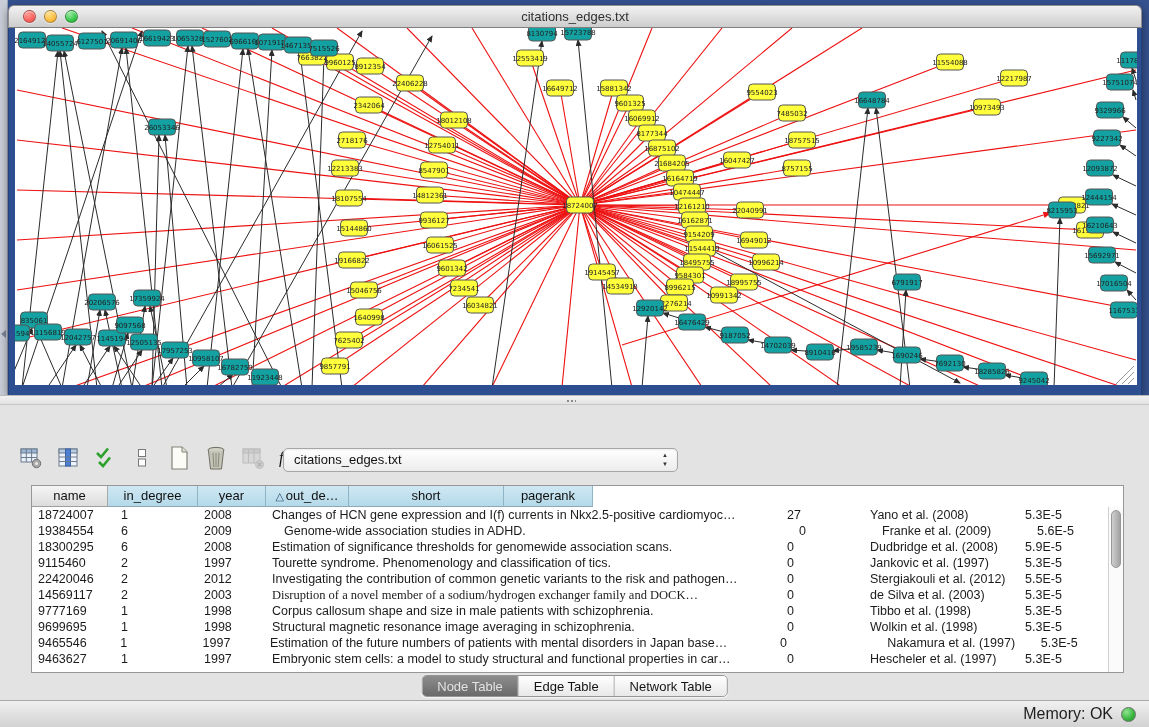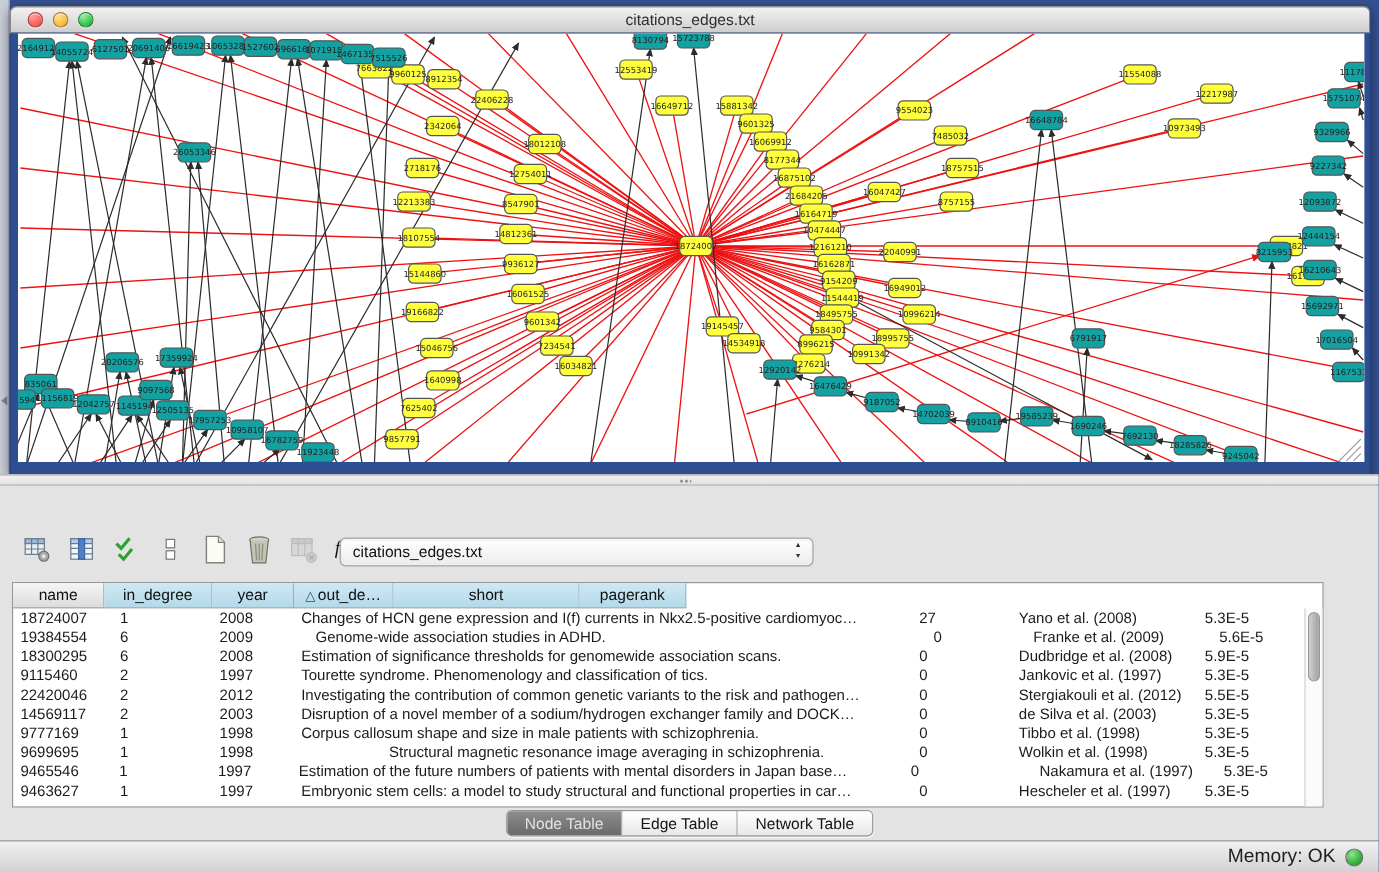--- a/index.html
+++ b/index.html
@@ -50,21 +50,21 @@
   .toolbar { position:absolute; left:18px; top:38px; height:30px; display:flex; align-items:center; gap:11px; }
   .tool-btn { width:26px; height:26px; display:flex; align-items:center; justify-content:center; }
   .tool-btn.disabled { opacity:.45; }
   .fx { font-family:"Liberation Serif", serif; font-style:italic; font-size:16px; color:#111; }
   .table-select { position:absolute; left:283px; top:43px; width:395px; height:24px;
     border:1px solid #a6a6a6; border-radius:5px; background:linear-gradient(#ffffff,#ececec);
     font-size:13px; line-height:22px; padding-left:10px; color:#111;
     box-shadow:inset 0 1px 2px rgba(0,0,0,.08); }
   .spinner { position:absolute; right:9px; top:2px; font-size:6px; color:#333; line-height:9px; text-align:center; }
   
-  .table-wrap { position:absolute; left:10px; top:80px; width:1093px; height:188px;
+  .table-wrap { position:absolute; left:31px; top:80px; width:1093px; height:188px;
     background:#fff; border:1px solid #979797; }
   .thead { display:flex; height:21px; }
   .th { border-right:1px solid #8fb4c6; border-bottom:1px solid #8fa8b5; font-size:13px; text-align:center;
     line-height:20px; color:#101010; background:linear-gradient(#cfe8f3,#b4d9e9); overflow:hidden; white-space:nowrap; }
   .th.name-col { background:linear-gradient(#f5f5f5,#dcdcdc); border-right:1px solid #a9a9a9; border-bottom:1px solid #9f9f9f; }
   .sort-glyph { color:#27506e; font-size:11px; margin-right:2px; }
   .tr { display:flex; height:16px; }
   .td { padding-left:6px; font-size:12.5px; line-height:16px; color:#1b1b1b; white-space:nowrap; overflow:hidden; }
   .td.c1 { padding-left:13px; }
   .vscroll { position:absolute; right:0; top:21px; bottom:0; width:15px; background:#fbfbfb; border-left:1px solid #d0d0d0; }
@@ -845,39 +845,39 @@
           <div class="td c2" style="width: 68px;">2012</div>
           <div class="td c3" style="width: 515px;">Investigating the contribution of common genetic variants to the risk and pathogen…</div>
           <div class="td c4" style="width: 83px;">0</div>
           <div class="td c5" style="width: 155px;">Stergiakouli et al. (2012)</div>
           <div class="td c6" style="width: 89px;">5.5E-5</div>
         </div>
         <div class="tr">
           <div class="td c0" style="width: 76px;">14569117</div>
           <div class="td c1" style="width: 90px;">2</div>
           <div class="td c2" style="width: 68px;">2003</div>
-          <div class="td c3" style="width: 515px;">Disruption of a novel member of a sodium/hydrogen exchanger family and DOCK…</div>
+          <div class="td c3" style="width: 515px; font-family: Liberation Serif, serif;">Disruption of a novel member of a sodium/hydrogen exchanger family and DOCK…</div>
           <div class="td c4" style="width: 83px;">0</div>
           <div class="td c5" style="width: 155px;">de Silva et al. (2003)</div>
           <div class="td c6" style="width: 89px;">5.3E-5</div>
         </div>
         <div class="tr">
           <div class="td c0" style="width: 76px;">9777169</div>
           <div class="td c1" style="width: 90px;">1</div>
           <div class="td c2" style="width: 68px;">1998</div>
           <div class="td c3" style="width: 515px;">Corpus callosum shape and size in male patients with schizophrenia.</div>
           <div class="td c4" style="width: 83px;">0</div>
           <div class="td c5" style="width: 155px;">Tibbo et al. (1998)</div>
           <div class="td c6" style="width: 89px;">5.3E-5</div>
         </div>
         <div class="tr">
           <div class="td c0" style="width: 76px;">9699695</div>
           <div class="td c1" style="width: 90px;">1</div>
           <div class="td c2" style="width: 68px;">1998</div>
-          <div class="td c3" style="width: 515px; text-align: center;">Structural magnetic resonance image averaging in schizophrenia.</div>
+          <div class="td c3" style="width: 515px;">Structural magnetic resonance image averaging in schizophrenia.</div>
           <div class="td c4" style="width: 83px;">0</div>
           <div class="td c5" style="width: 155px;">Wolkin et al. (1998)</div>
           <div class="td c6" style="width: 89px;">5.3E-5</div>
         </div>
         <div class="tr">
           <div class="td c0" style="width: 76px;">9465546</div>
           <div class="td c1" style="width: 90px;">1</div>
           <div class="td c2" style="width: 68px;">1997</div>
           <div class="td c3" style="width: 515px;">Estimation of the future numbers of patients with mental disorders in Japan base…</div>
           <div class="td c4" style="width: 83px;">0</div>

